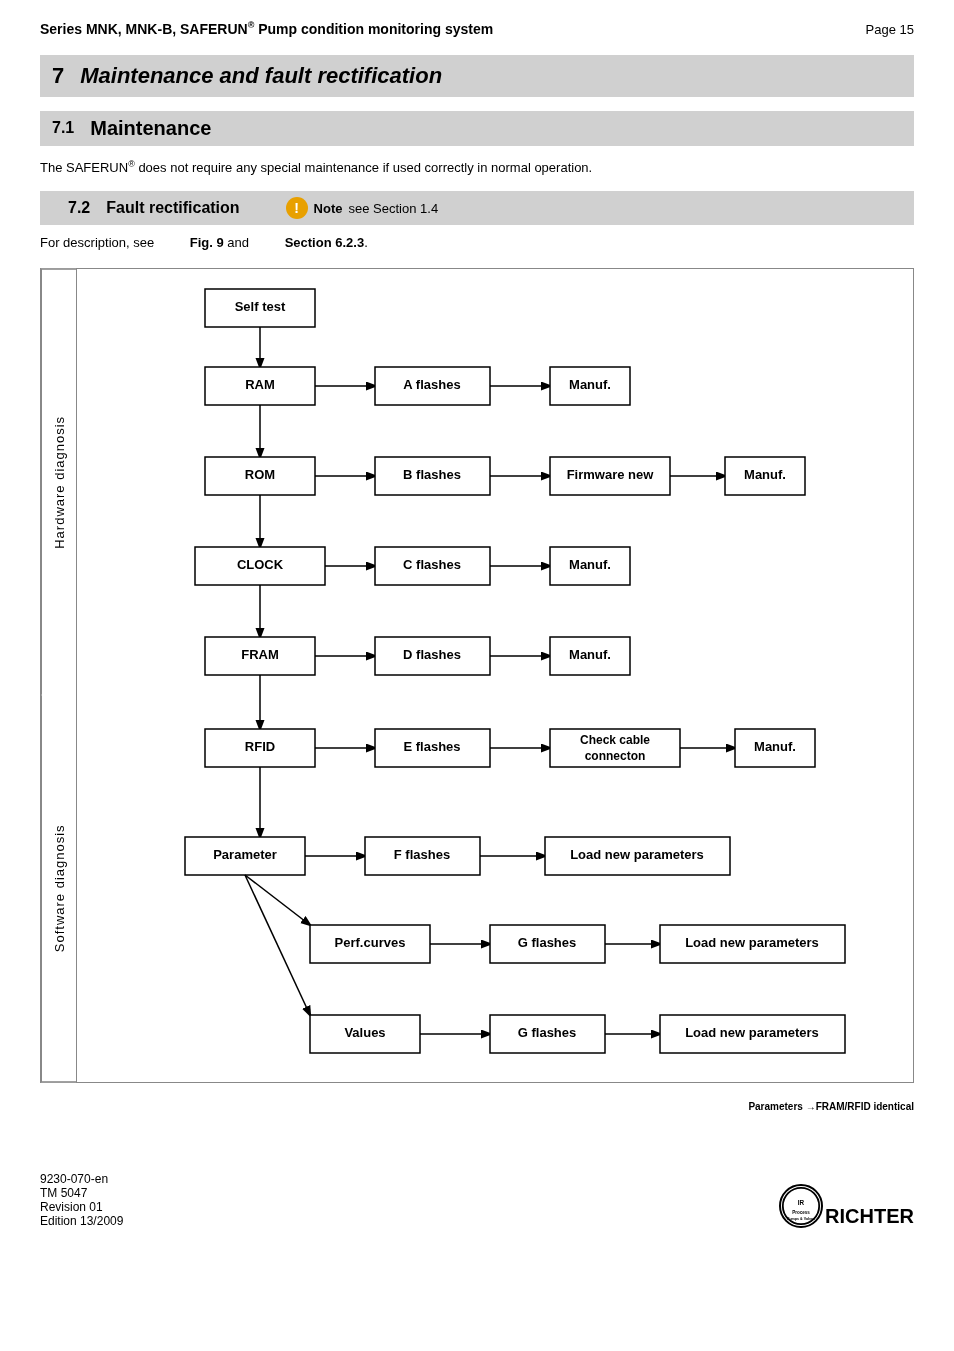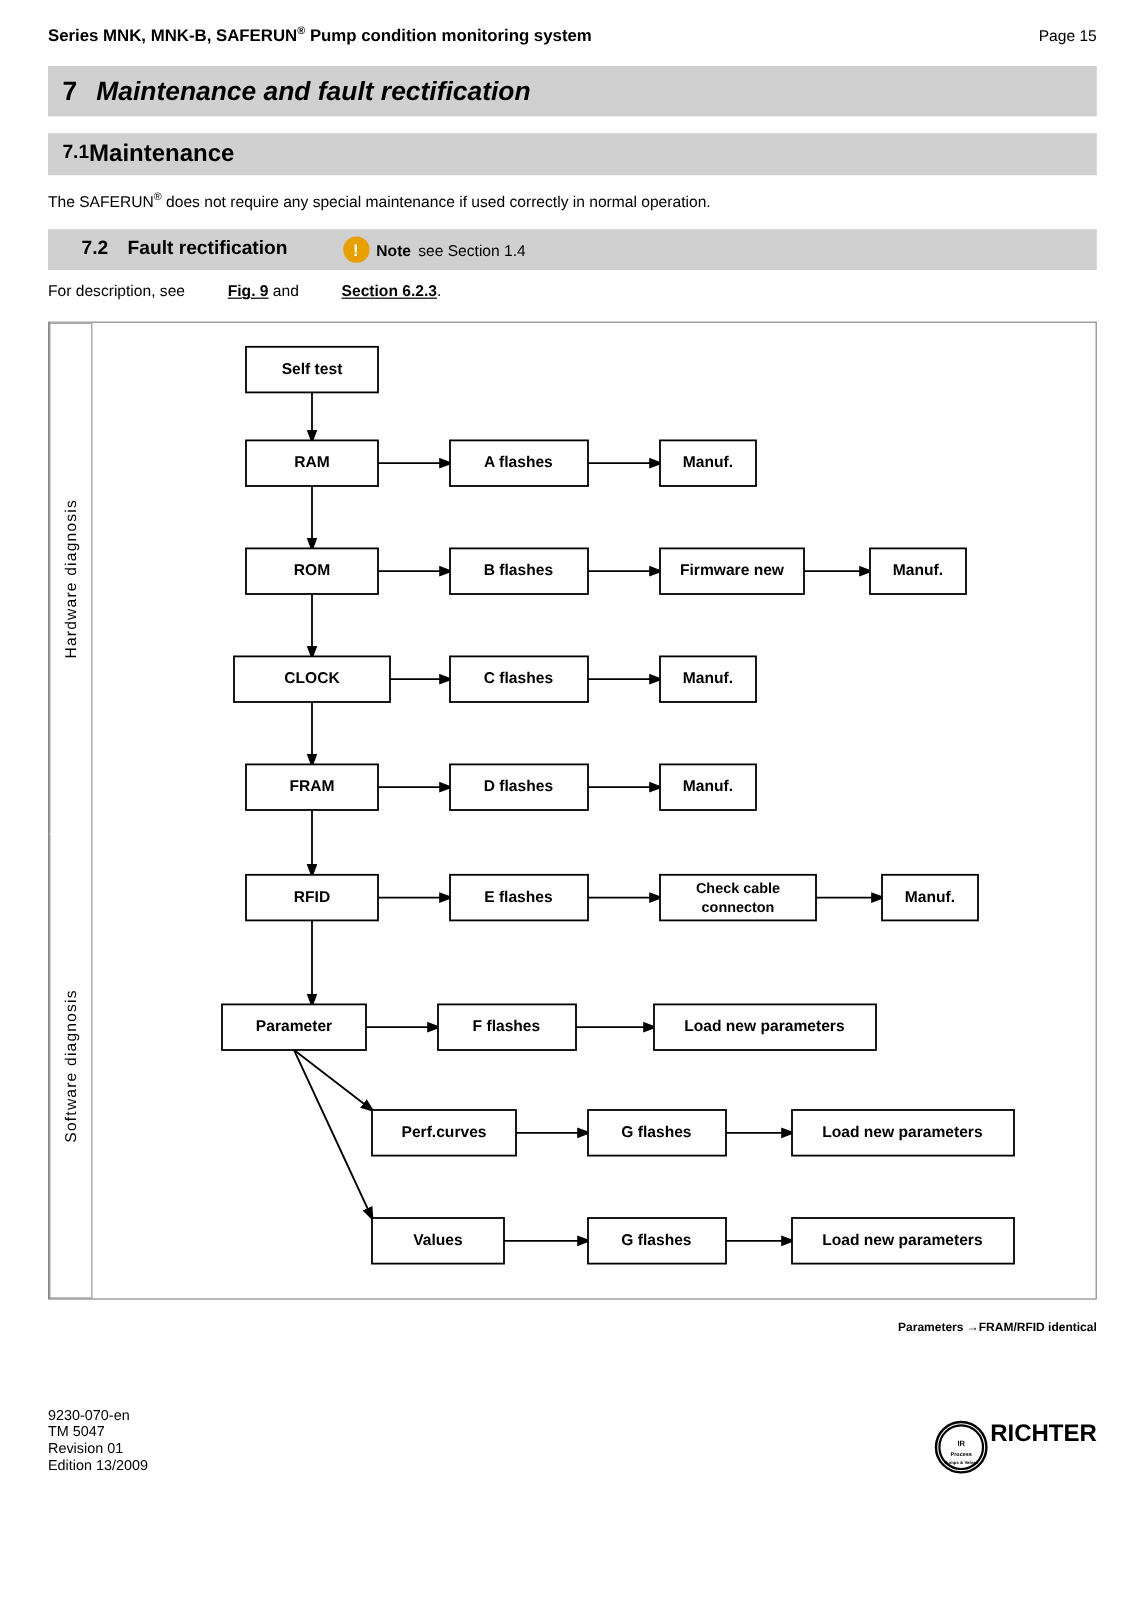--- a/index.html
+++ b/index.html
@@ -40,20 +40,21 @@
       font-size: 22px;
       font-weight: bold;
       font-style: italic;
     }
     .section-header-71 {
       background: #d0d0d0;
       padding: 6px 12px;
       margin-bottom: 12px;
       display: flex;
       align-items: center;
+      gap: 16px;
     }
     .section-header-71 .section-num {
       font-size: 16px;
       font-weight: bold;
     }
     .section-header-71 .section-title {
       font-size: 20px;
       font-weight: bold;
     }
     .section-header-72 {
@@ -96,21 +97,20 @@
       margin-bottom: 14px;
       line-height: 1.5;
     }
     .maintenance-para sup { font-size: 9px; }
     .for-description {
       font-size: 13px;
       margin-bottom: 18px;
     }
     .for-description a, .for-description strong {
       font-weight: bold;
-      text-decoration: underline;
       padding-left: 32px;
     }
     .side-label {
       writing-mode: vertical-rl;
       transform: rotate(180deg);
       font-size: 13px;
       font-weight: normal;
       display: flex;
       align-items: center;
       justify-content: center;
@@ -156,21 +156,21 @@
     }
 
     .parameters-note {
       text-align: right;
       font-size: 10px;
       font-weight: bold;
       margin-bottom: 16px;
     }
     .richter-logo {
       display: flex;
-      align-items: flex-start;
+      align-items: flex-end;
       gap: 2px;
       font-size: 20px;
       font-weight: bold;
     }
     .richter-circle {
       width: 44px;
       height: 44px;
       border: 2px solid #000;
       border-radius: 50%;
       display: flex;

